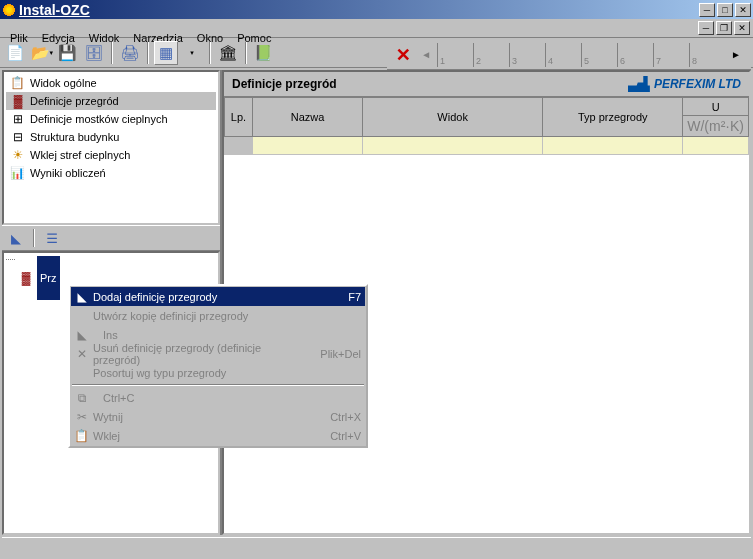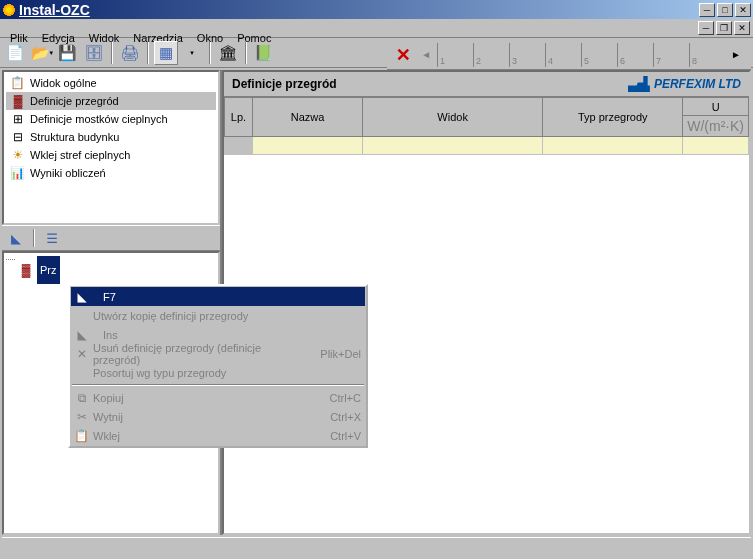--- a/index.html
+++ b/index.html
@@ -141,21 +141,21 @@
     border: 2px inset #c0c0c0;
     padding: 2px;
     position: relative;
   }
   .tree-bottom-row {
     display: flex; align-items: center;
     padding: 1px 2px 1px 12px;
     gap: 3px;
   }
   .tree-bottom-row .node-label {
-    background: #0a246a; color: #fff; padding: 8px 3px;
+    background: #0a246a; color: #fff; padding: 16px 3px;
   }
   .content {
     flex: 1;
     background: #fff;
     border: 2px inset #c0c0c0;
     display: flex;
     flex-direction: column;
   }
   .content-header {
     background: #c0c0c0;
@@ -388,20 +388,21 @@
         <td></td>
       </tr>
     </tbody>
       </table>
   </div>
 </div>
 
 <div class="context-menu">
   <div class="cm-row highlight">
     <span class="cm-icon">◣</span>
+    <span class="cm-label">Dodaj definicję przegrody</span>
     <span class="cm-shortcut">F7</span>
   </div>
   <div class="cm-row disabled">
     <span class="cm-icon"></span>
     <span class="cm-label">Utwórz kopię definicji przegrody</span>
   </div>
   <div class="cm-row disabled">
     <span class="cm-icon">◣</span>
     <span class="cm-shortcut">Ins</span>
   </div>
@@ -410,21 +411,20 @@
     <span class="cm-label">Usuń definicję przegrody (definicje przegród)</span>
     <span class="cm-shortcut">Plik+Del</span>
   </div>
   <div class="cm-row disabled">
     <span class="cm-icon"></span>
     <span class="cm-label">Posortuj wg typu przegrody</span>
   </div>
   <div class="cm-sep"></div>
   <div class="cm-row disabled">
     <span class="cm-icon">⧉</span>
-    <span class="cm-label">Kopiuj</span>
     <span class="cm-shortcut">Ctrl+C</span>
   </div>
   <div class="cm-row disabled">
     <span class="cm-icon">✂</span>
     <span class="cm-label">Wytnij</span>
     <span class="cm-shortcut">Ctrl+X</span>
   </div>
   <div class="cm-row disabled">
     <span class="cm-icon">📋</span>
     <span class="cm-label">Wklej</span>

